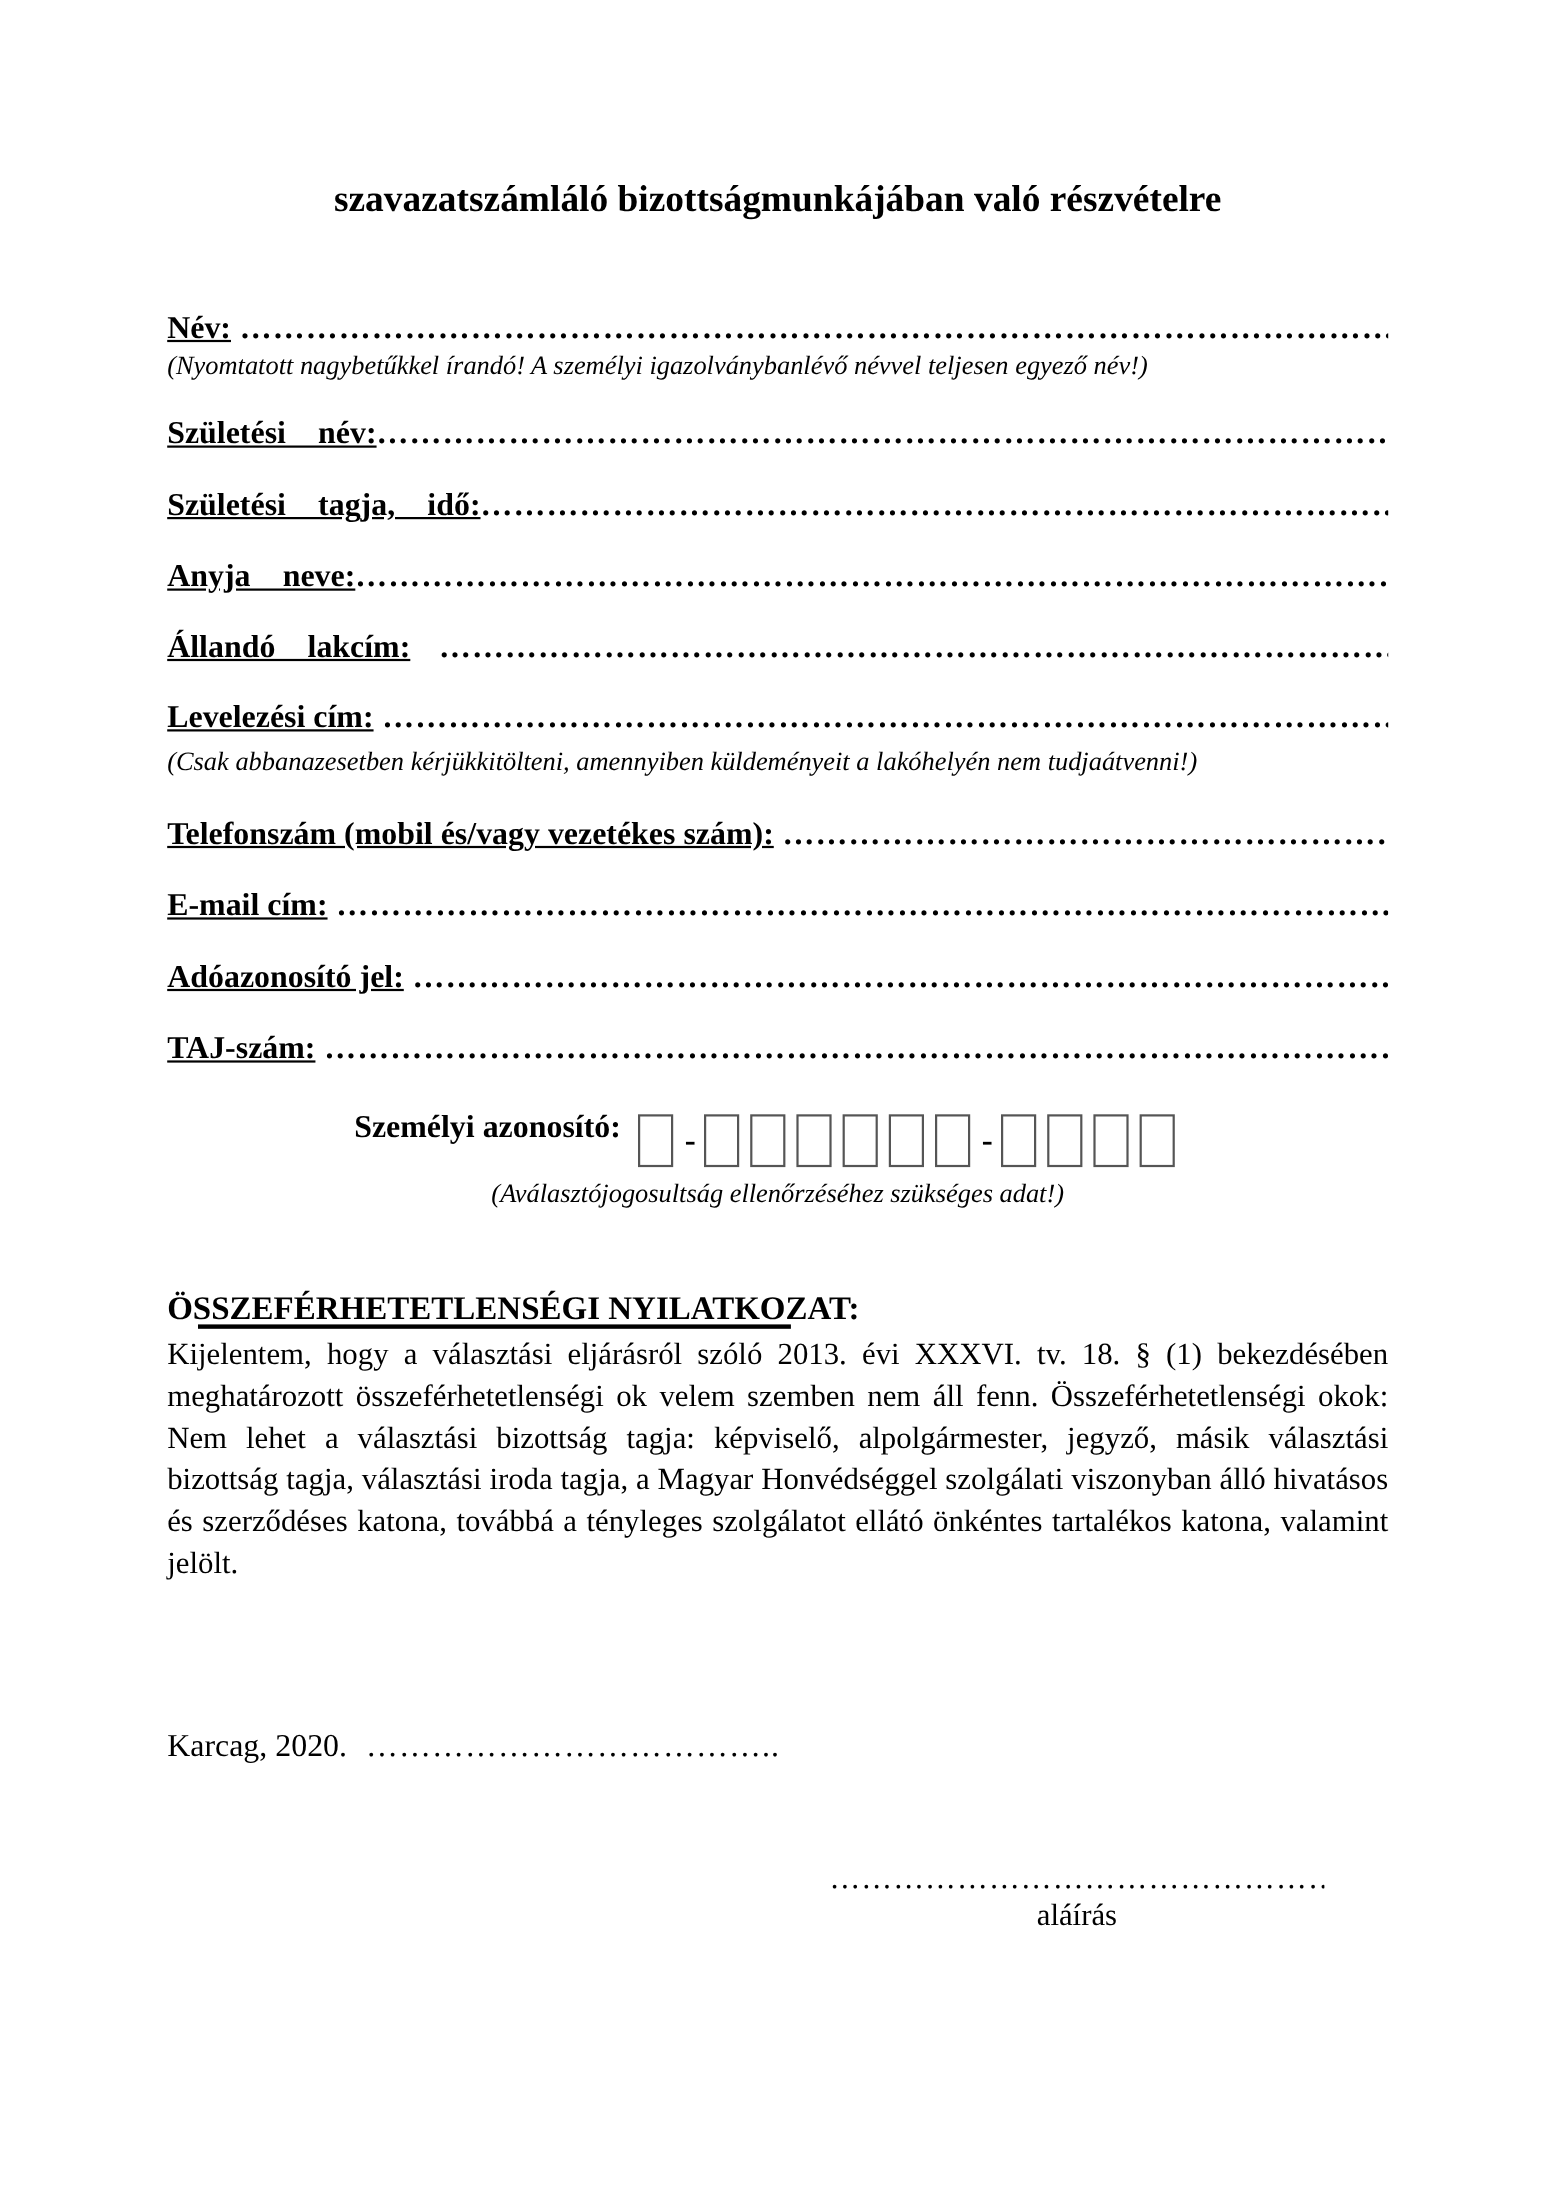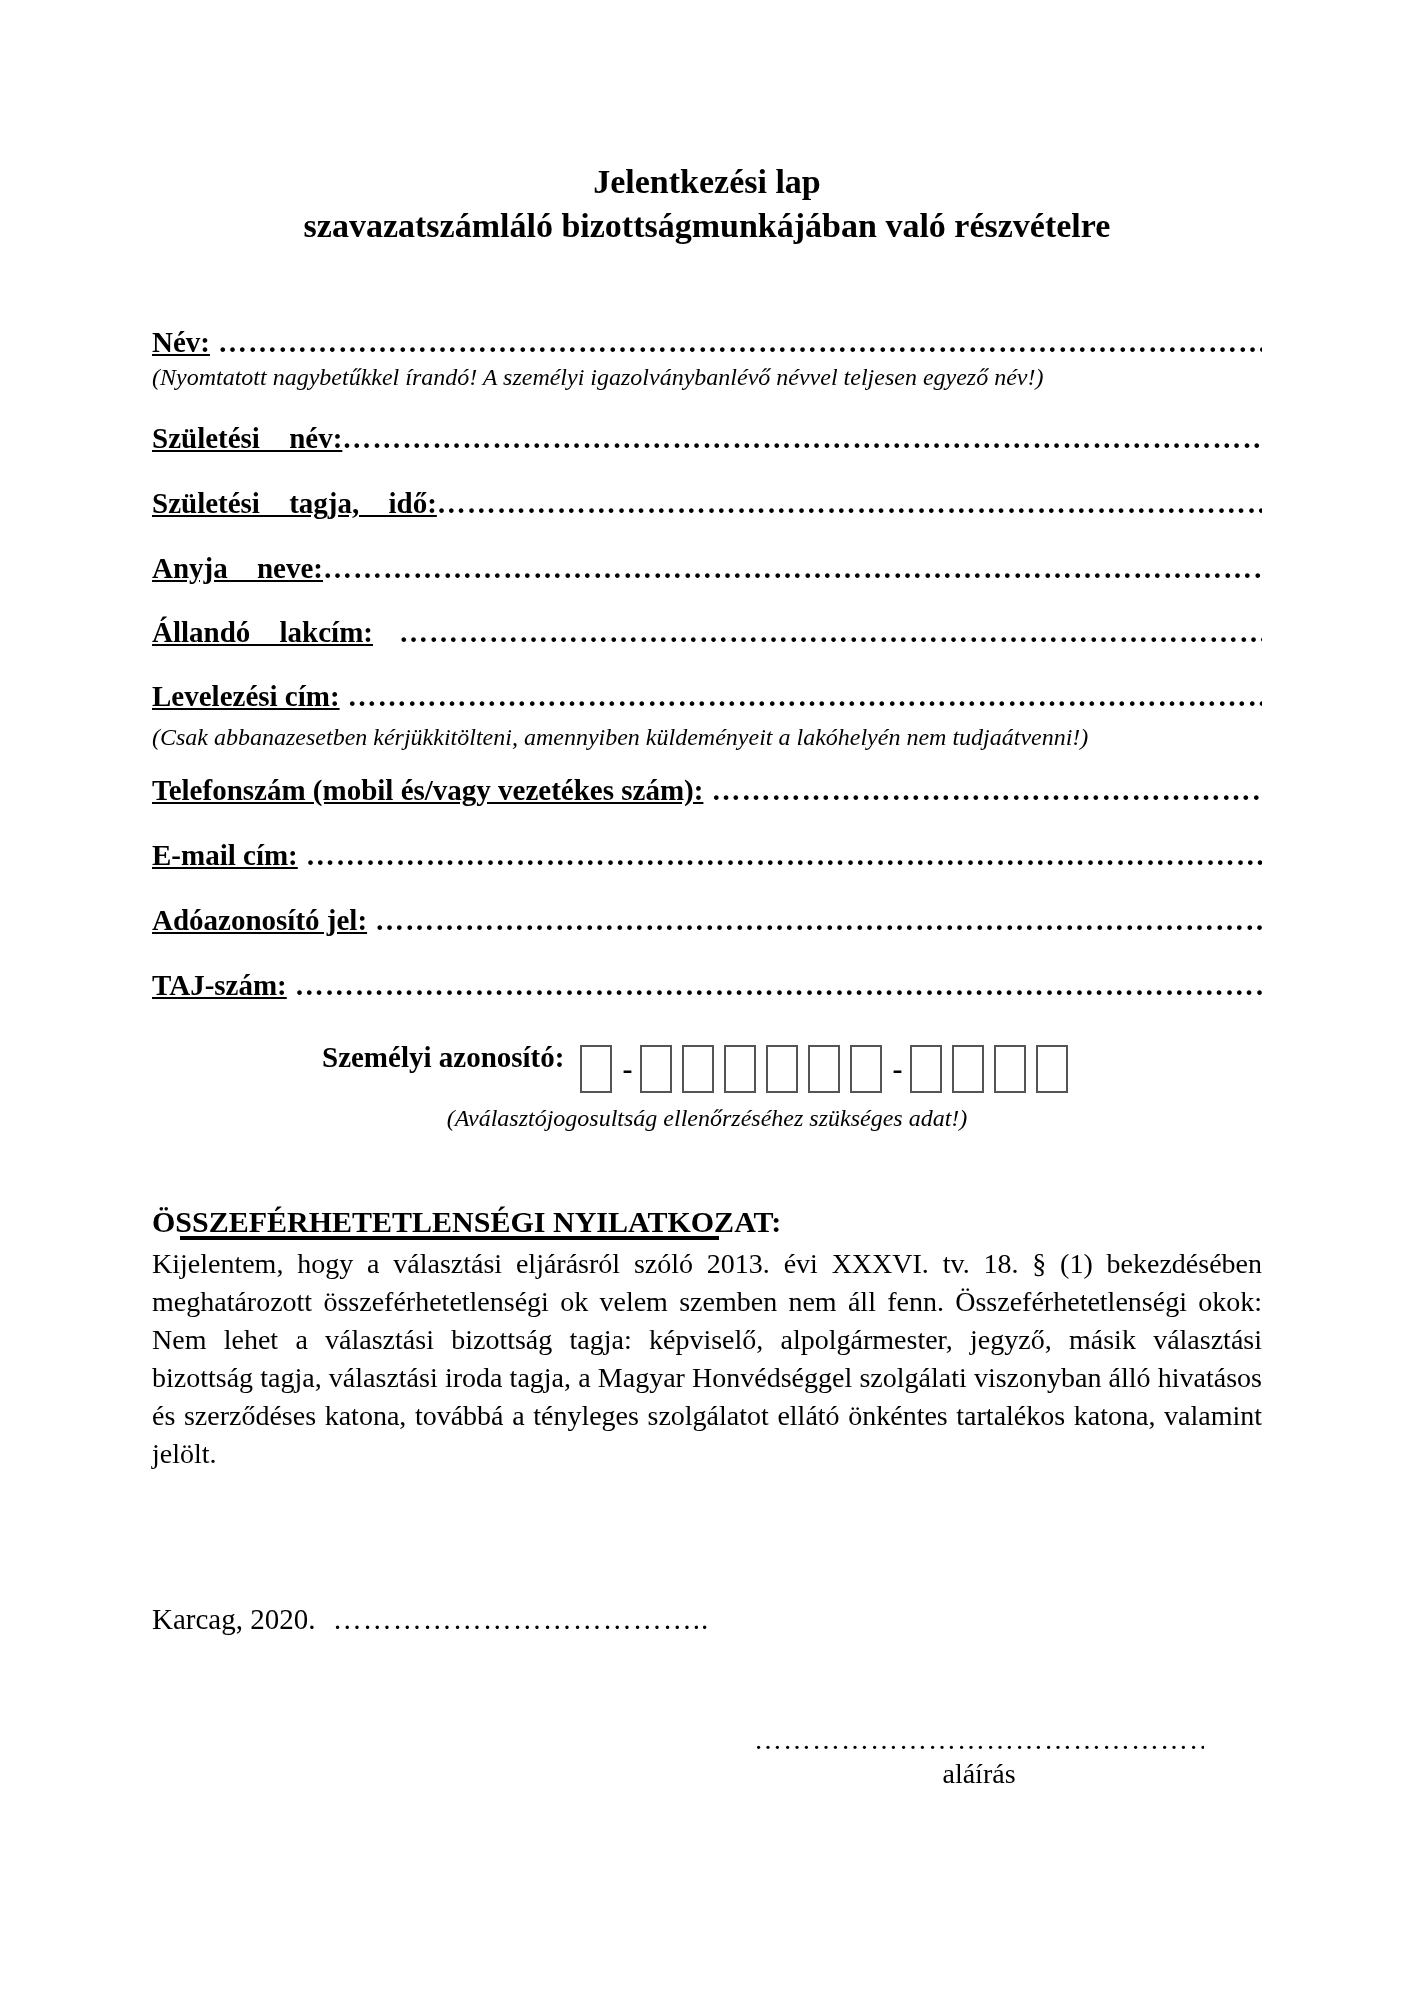--- a/index.html
+++ b/index.html
@@ -36,21 +36,21 @@
 
   .note { font-style:italic; font-size:24px; line-height:30px; }
 
   .mt-nev   { margin-top:76px; }
   .mt-note1 { margin-top:2px; }
   .mt-szn   { margin-top:28px; }
   .mt-row   { margin-top:29px; }
   .mt-lak   { margin-top:28px; }
   .mt-lev   { margin-top:28px; }
   .mt-note2 { margin-top:8px; }
-  .mt-tel   { margin-top:20px; }
+  .mt-tel   { margin-top:32px; }
 
   
   .pid-row { margin-top:36px; margin-left:170px; display:flex; align-items:flex-start; }
   .pid-label { font-weight:bold; font-size:29px; line-height:36px; flex:0 0 auto; }
   .pid-boxes { display:flex; align-items:center; margin-left:16px; margin-top:6px; }
   .pid-box {
     width:28px; height:44px;
     border:2px solid #555; background:#fff;
     margin-right:10px; display:inline-block;
   }
@@ -71,21 +71,20 @@
   .date-dots { margin-left:10px; letter-spacing:1px; }
   .signature { margin-top:86px; width:450px; margin-left:auto; margin-right:58px; text-align:center; font-size:28px; line-height:34px; }
   .sig-dots { letter-spacing:1px; white-space:nowrap; overflow:hidden; }
 </style>
 </head>
 <body>
 
 <div class="page">
 
   <div class="title-block">
-    <div>Jelentkezési lap</div>
     <div>szavazatszámláló bizottságmunkájában való részvételre</div>
   </div>
 
   <div class="field mt-nev">
     <span class="lbl">Név:</span>
     <span class="dots g1">…………………………………………………………………………………………………………………………………………………………………………</span>
   </div>
   <div class="note mt-note1">(Nyomtatott nagybetűkkel írandó! A személyi igazolványbanlévő névvel teljesen egyező név!)</div>
 
   <div class="field mt-szn">

